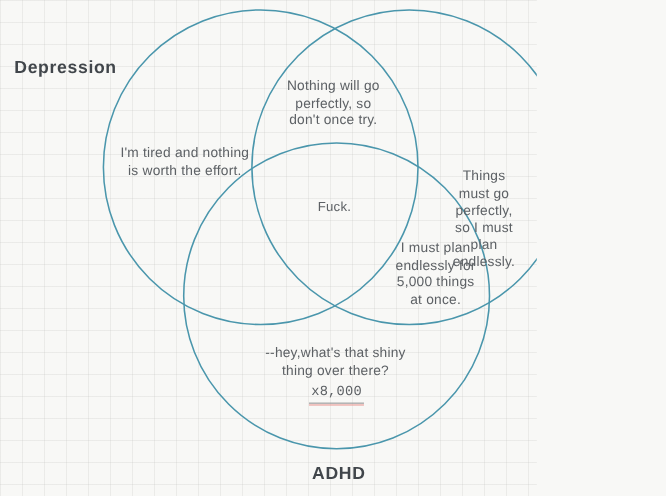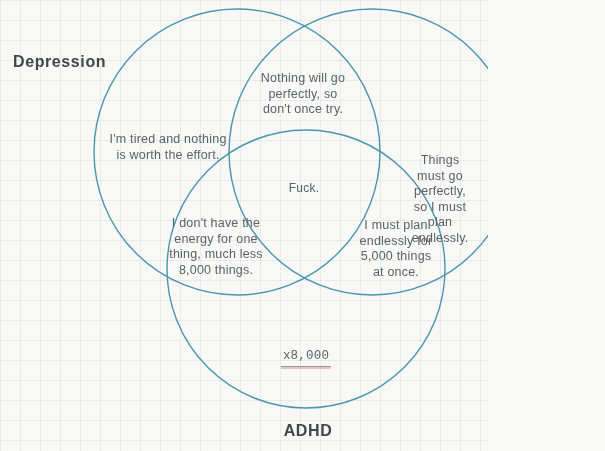--- a/index.html
+++ b/index.html
@@ -81,26 +81,24 @@
   <div class="region" style="left:303px; top:71px;">Nothing will go
 perfectly, so
 don't once try.</div>
 
   <div class="region" style="left:440px; top:120px;margin-top:33px;">Things must go
 perfectly, so I must
 plan endlessly.</div>
 
   <div class="region center-word" style="left:304px; top:181px;">Fuck.</div>
 
-  <div class="region" style="left:216px; top:216px;">I don't have the
-energy for one
-thing, much less
-8,000 things.</div>
 
   <div class="region" style="left:396px; top:218px;">I must plan
 endlessly for
 5,000 things
 at once.</div>
 
+  <div class="region" style="left:305px; top:314px;">--hey,what's that shiny
+thing over there?</div>
 
   <div class="region" style="left:306px; top:348px;"><span class="underlined">x8,000</span></div>
 
 </div>
 
 </body></html>

